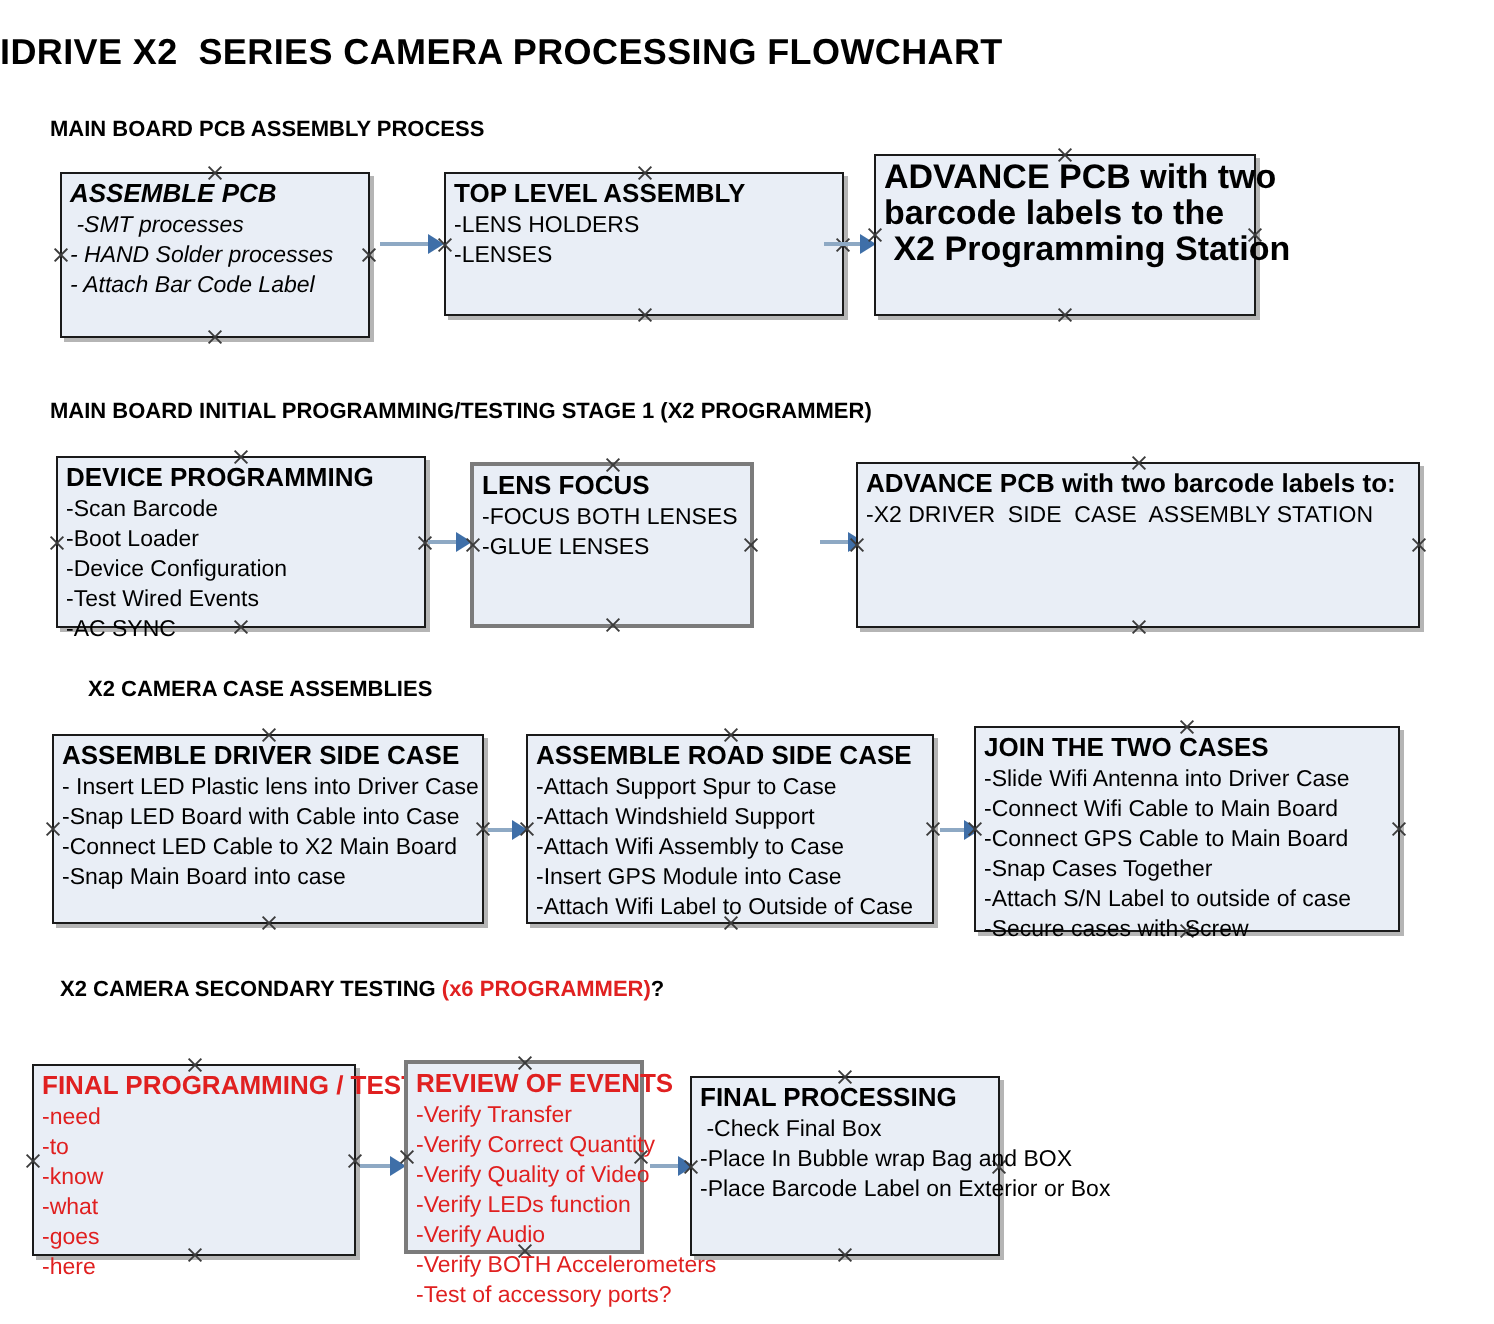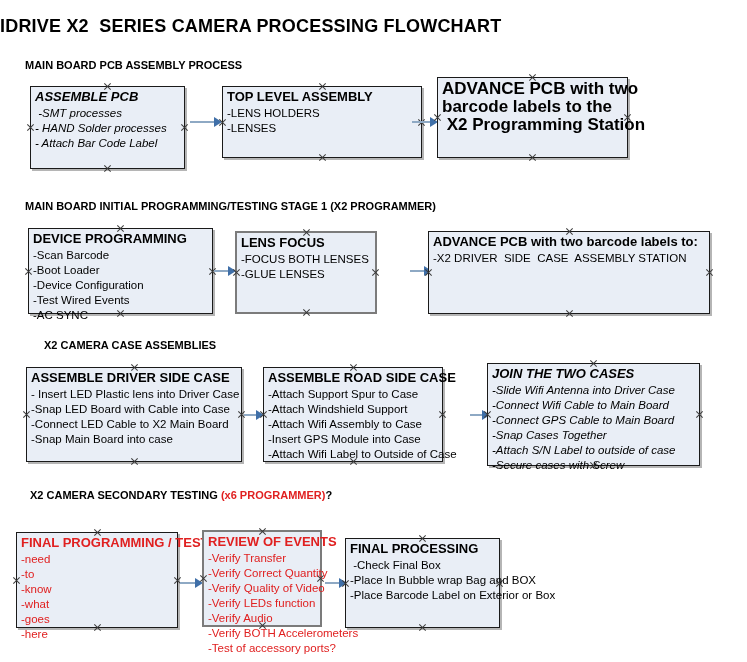--- a/index.html
+++ b/index.html
@@ -242,41 +242,41 @@
     <div class="box-line">-Connect LED Cable to X2 Main Board</div>
     <div class="box-line">-Snap Main Board into case</div>
   </div>
 </div>
 
 <div class="connector" style="left:244px; top:410px; width:20px;">
   <div class="shaft"></div>
   <div class="head"></div>
 </div>
 
-<div class="flow-box" style="left:263px; top:367px; width:180px; height:95px;">
+<div class="flow-box" style="left:263px; top:367px; width:204px; height:95px;">
   <span class="handle h-top"></span>
   <span class="handle h-bottom"></span>
   <span class="handle h-left"></span>
   <span class="handle h-right"></span>
   <div class="box-inner">
     <div class="box-title">ASSEMBLE ROAD SIDE CASE</div>
     <div class="box-line">-Attach Support Spur to Case</div>
     <div class="box-line">-Attach Windshield Support</div>
     <div class="box-line">-Attach Wifi Assembly to Case</div>
     <div class="box-line">-Insert GPS Module into Case</div>
     <div class="box-line">-Attach Wifi Label to Outside of Case</div>
   </div>
 </div>
 
 <div class="connector" style="left:470px; top:410px; width:20px;">
   <div class="shaft"></div>
   <div class="head"></div>
 </div>
 
-<div class="flow-box" style="left:487px; top:363px; width:213px; height:103px;font-style:italic;">
+<div class="flow-box" style="left:487px; top:363px; width:213px; height:103px;">
   <span class="handle h-top"></span>
   <span class="handle h-bottom"></span>
   <span class="handle h-left"></span>
   <span class="handle h-right"></span>
   <div class="box-inner">
     <div class="box-title">JOIN THE TWO CASES</div>
     <div class="box-line">-Slide Wifi Antenna into Driver Case</div>
     <div class="box-line">-Connect Wifi Cable to Main Board</div>
     <div class="box-line">-Connect GPS Cable to Main Board</div>
     <div class="box-line">-Snap Cases Together</div>

